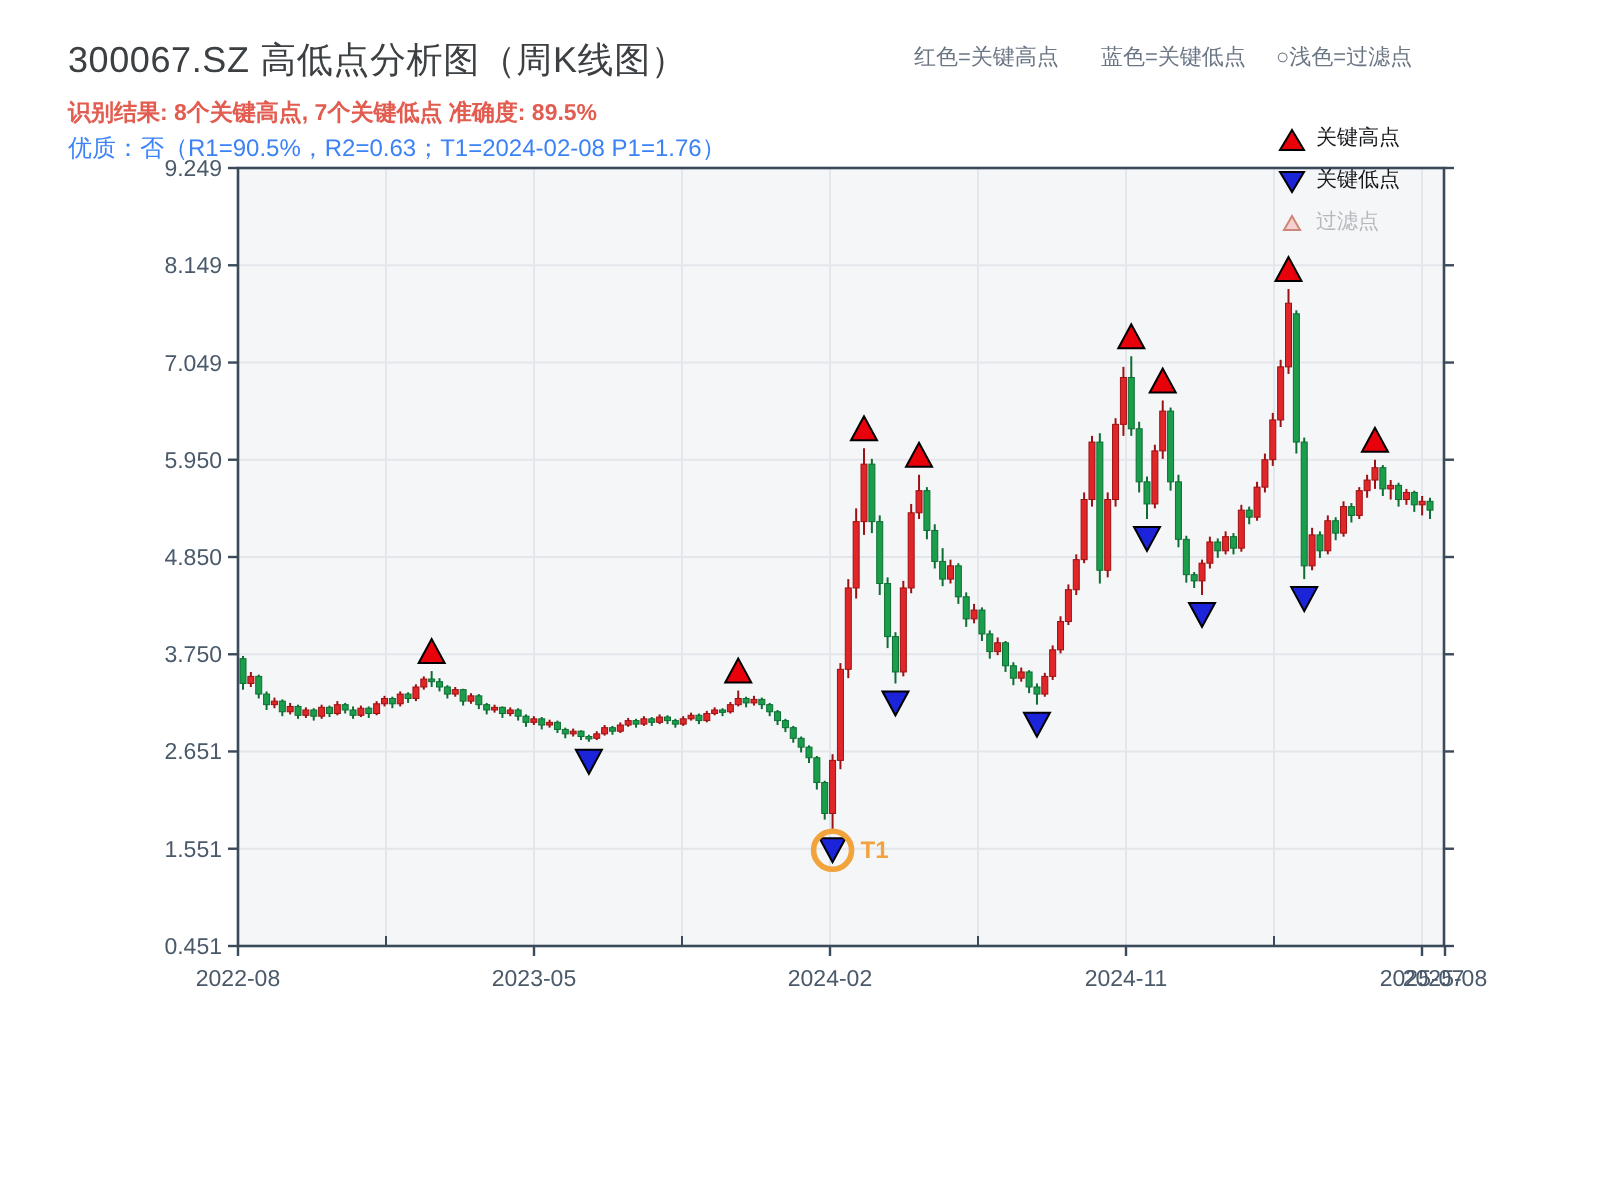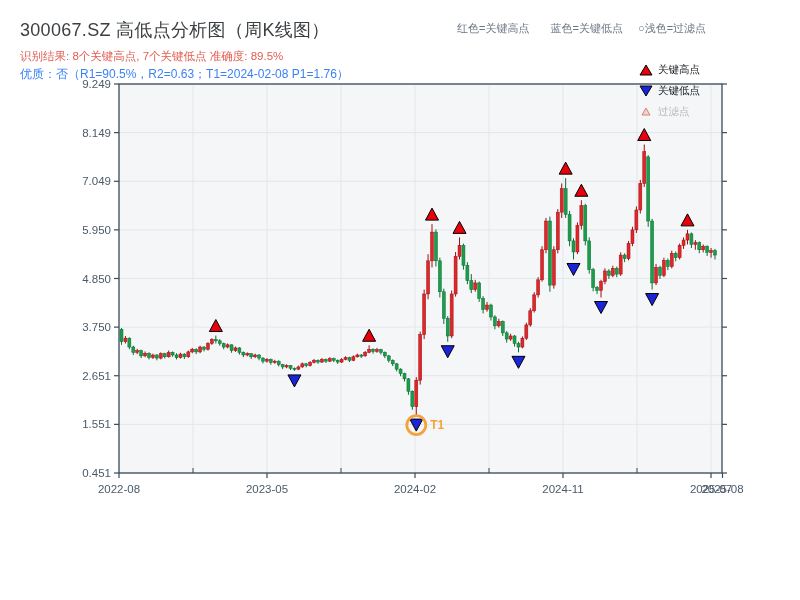--- a/index.html
+++ b/index.html
@@ -1,21 +1,21 @@
 <!DOCTYPE html>
 <html><head>
 <meta charset="utf-8">
 <style>
   html,body{margin:0;padding:0;width:800px;height:600px;background:#ffffff;overflow:hidden;
     font-family:"Liberation Sans","DejaVu Sans",sans-serif;}
   #stage{position:relative;width:800px;height:600px;background:#fff;}
   #chart-svg{position:absolute;left:0;top:0;}
-  .hdr{position:absolute;white-space:nowrap;}
+  .hdr{position:absolute;white-space:nowrap;margin-left:14px;}
   #page-title{left:20px;top:18px;font-size:18px;color:#3c4043;letter-spacing:.3px;}
-  #result-line{left:20px;top:49px;font-size:11.5px;color:#e25c50;}
+  #result-line{left:20px;top:49px;font-size:11.5px;color:#e25c50;font-weight:bold;}
   #quality-line{left:20px;top:66px;font-size:12px;color:#3b82f6;}
   #legend-top{position:absolute;left:457px;top:21px;font-size:11px;color:#6b7684;white-space:nowrap;}
   #legend-top span.gap{display:inline-block;width:18px;}
   #chart-legend{position:absolute;left:638px;top:59px;font-size:10.5px;color:#16181c;line-height:1;}
   .leg-row{display:flex;align-items:center;height:21px;}
   .leg-icon{width:15px;display:flex;justify-content:center;margin-right:5px;}
   .leg-filter{color:#b5b9bd;}
 </style>
 </head>
 <body>

